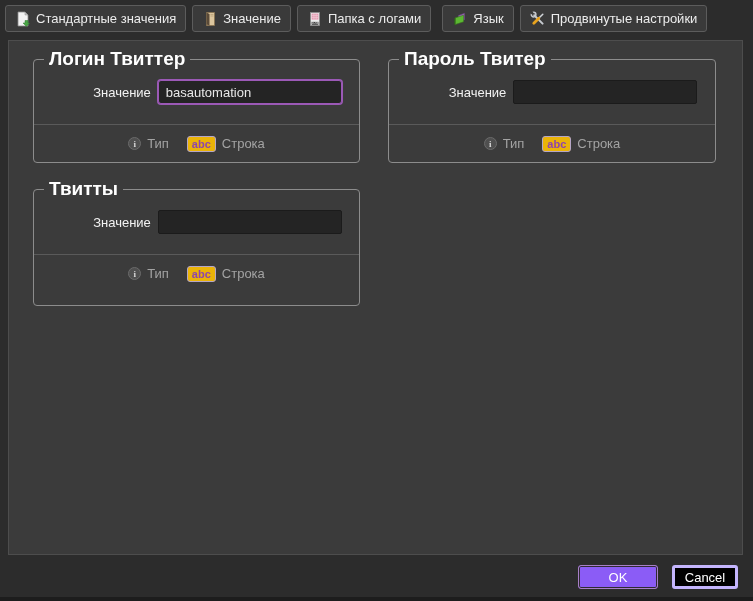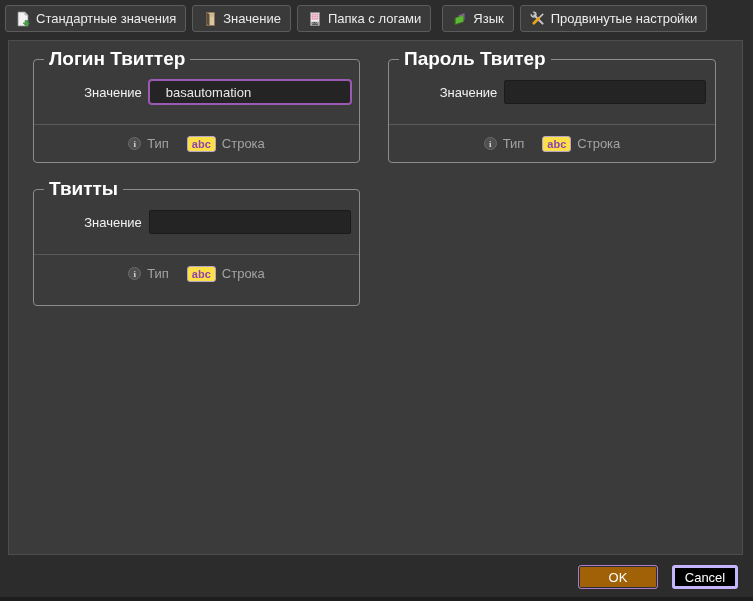--- a/index.html
+++ b/index.html
@@ -49,21 +49,21 @@
     display: flex; align-items: center; justify-content: center;
     gap: 7px; padding-left: 42px;
   }
   .gb-value-row label { color: #f2f2f2; font-size: 13px; }
   .gb-input {
     width: 168px; height: 20px;
     background: #242424;
     border: 1px solid #1b1b1b;
     border-radius: 2px;
     color: #e8e8e8; font-size: 13px;
-    padding: 1px 16px;
+    padding: 1px 7px;
     font-family: "Liberation Sans", sans-serif;
   }
   .gb-input.focused {
     border: 1px solid #9b59b6;
     box-shadow: 0 0 0 1px #9b59b6;
     border-radius: 3px;
   }
   .gb-type-row {
     border-top: 1px solid #5a5a5a;
     height: 37px;
@@ -74,38 +74,38 @@
   .info-dot {
     width: 13px; height: 13px; border-radius: 50%;
     background: #4f4f4f; border: 1px solid #6b6b6b;
     color: #d8d8d8; font-size: 9px; font-weight: bold;
     display: inline-flex; align-items: center; justify-content: center;
     font-family: "Liberation Serif", serif;
     box-sizing: border-box;
   }
   .abc-badge {
     margin-left: 12px;
-    background: #fde047;
+    background: #eab308;
     border: 1px solid #b5a6c6;
     border-radius: 3px;
     color: #8e44ad; font-weight: bold; font-size: 11px;
     padding: 1px 4px; line-height: 12px;
   }
   .footer-btn {
     position: absolute;
     height: 24px;
     border-radius: 3px;
     color: #ffffff; font-size: 13px;
     display: flex; align-items: center; justify-content: center;
     box-sizing: border-box;
     cursor: default;
   }
   .btn-ok {
     right: 95px; bottom: 12px; width: 80px;
-    background: #a16207;
+    background: #8b5cf6;
     border: 1px solid #a87fc7;
     box-shadow: inset 0 0 0 1px #2f2a33;
   }
   .btn-cancel {
     right: 15px; bottom: 12px; width: 66px;
     background: #000000;
     border: 3px solid #c4b5fd;
   }
   .bottom-edge {
     position: absolute; left: 0; right: 0; bottom: 0; height: 4px;

